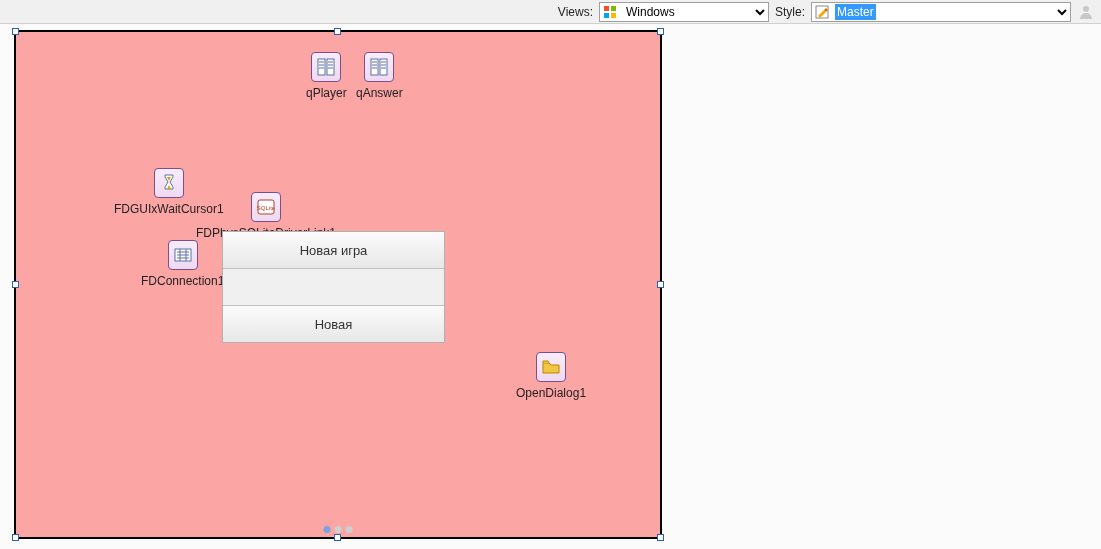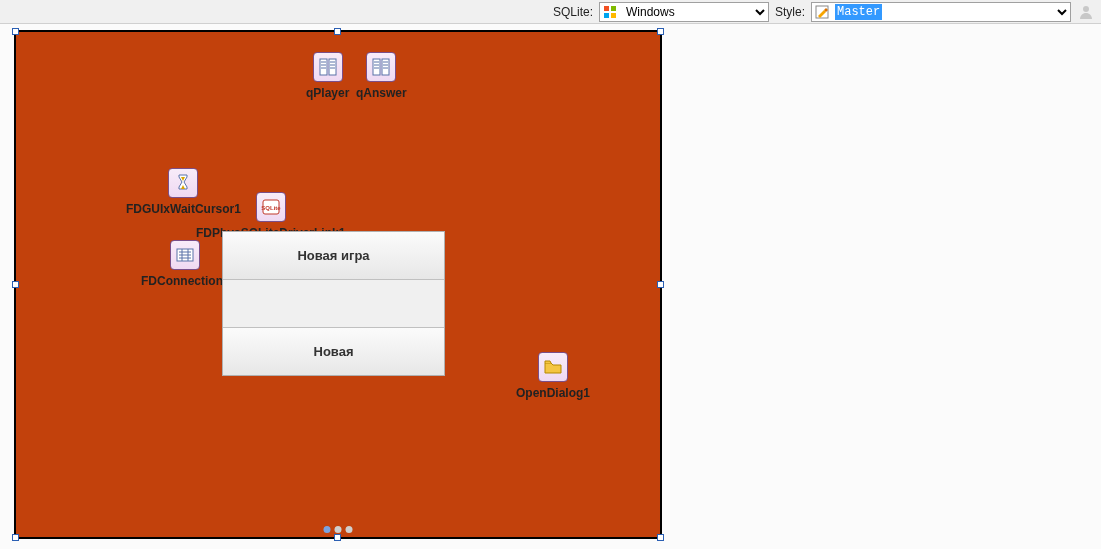--- a/index.html
+++ b/index.html
@@ -47,43 +47,41 @@
   .toolbar .views-wrap { position: relative; }
   .toolbar .views-wrap .sel-overlay {
     position: absolute;
     left: 24px; top: 2px;
     background: #3399ff;
     color: #fff;
     padding: 0 2px;
     font-size: 12px;
     line-height: 16px;
     pointer-events: none;
-    font-family: Liberation Mono, monospace;
   }
   .toolbar .user-icon {
     width: 18px; height: 18px;
     display: flex; align-items: center; justify-content: center;
     color: #bbb;
   }
 
   .designer-area {
     position: absolute;
     top: 24px; left: 0;
     width: 100%;
     height: calc(100% - 24px);
     background: #fbfbfb;
   }
 
   .form-canvas {
     position: absolute;
     left: 14px; top: 6px;
     width: 648px; height: 509px;
-    background: #c2410c;
+    background: #fca5a5;
     border: 2px solid #000;
-    font-weight: bold;
   }
   
   .handle {
     position: absolute;
     width: 7px; height: 7px;
     background: #fff;
     border: 1px solid #2b5fb3;
   }
   .h-tl { top: -4px; left: -4px; }
   .h-tr { top: -4px; right: -4px; }
@@ -112,21 +110,21 @@
     justify-content: center;
   }
   .component .lbl {
     font-size: 12px;
     white-space: nowrap;
   }
 
   .panel {
     position: absolute;
     left: 206px; top: 199px;
-    width: 223px; height: 145px;
+    width: 223px; height: 112px;
     border: 1px solid #b0b0b0;
     background: linear-gradient(#f7f7f7, #ececec);
     display: flex;
     flex-direction: column;
   }
   .panel .btn {
     flex: 1;
     border-bottom: 1px solid #c0c0c0;
     display: flex;
     align-items: center;
@@ -148,21 +146,21 @@
   .dots span {
     width: 7px; height: 7px; border-radius: 50%;
     background: #cfcfcf;
   }
   .dots span.active { background: #7aa3e0; }
 </style>
 </head>
 <body>
 
 <div class="toolbar">
-  <label>SQLite:</label>
+  <label>Views:</label>
   <span class="select-icon">
     <svg width="14" height="14" viewBox="0 0 14 14">
       <rect x="1" y="1" width="5" height="5" fill="#f25022"></rect>
       <rect x="8" y="1" width="5" height="5" fill="#7fba00"></rect>
       <rect x="1" y="8" width="5" height="5" fill="#00a4ef"></rect>
       <rect x="8" y="8" width="5" height="5" fill="#ffb900"></rect>
     </svg>
     <select class="style-select">
       <option>Windows</option>
     </select>
@@ -214,21 +212,21 @@
         <svg width="20" height="20" viewBox="0 0 20 20">
             <rect x="2" y="2" width="7" height="16" fill="#fff" stroke="#5a72a8"></rect>
             <rect x="11" y="2" width="7" height="16" fill="#fff" stroke="#5a72a8"></rect>
             <path d="M3 5h5M3 8h5M3 11h5M12 5h5M12 8h5M12 11h5" stroke="#5a72a8"></path>
           </svg>
       </span>
       <span class="lbl">qAnswer</span>
     </div>
 
 
-    <div class="component" style="left:110px; top:136px;">
+    <div class="component" style="left:98px; top:136px;">
       <span class="ico">
         <svg width="20" height="20" viewBox="0 0 20 20">
             <path d="M6 2h8v2l-3 5 3 5v2H6v-2l3-5-3-5z" fill="#fff" stroke="#5a72a8"></path>
             <path d="M8 4h4l-2 4z M8 16h4l-2-4z" fill="#d9a400"></path>
           </svg>
       </span>
       <span class="lbl">FDGUIxWaitCursor1</span>
     </div>
 
     <div class="component" style="left:180px; top:160px;">

